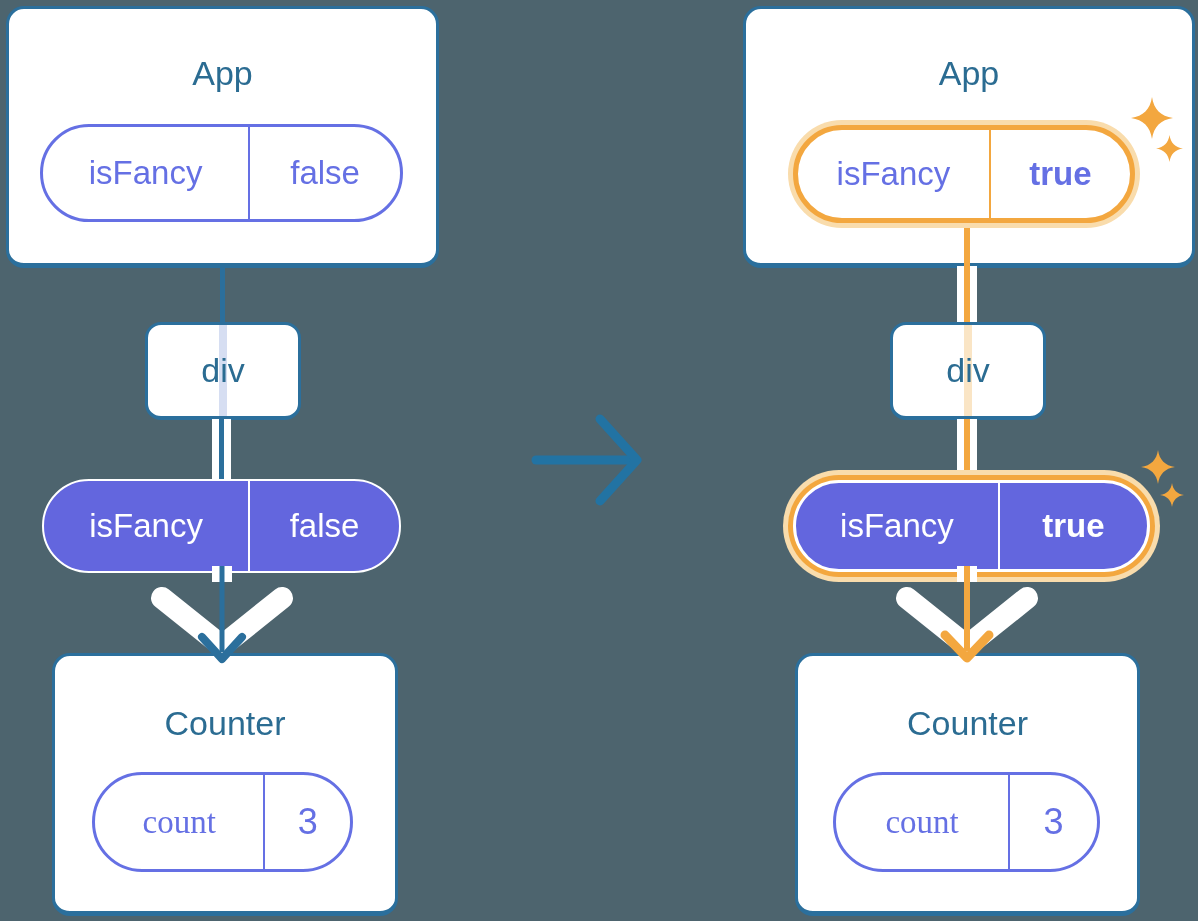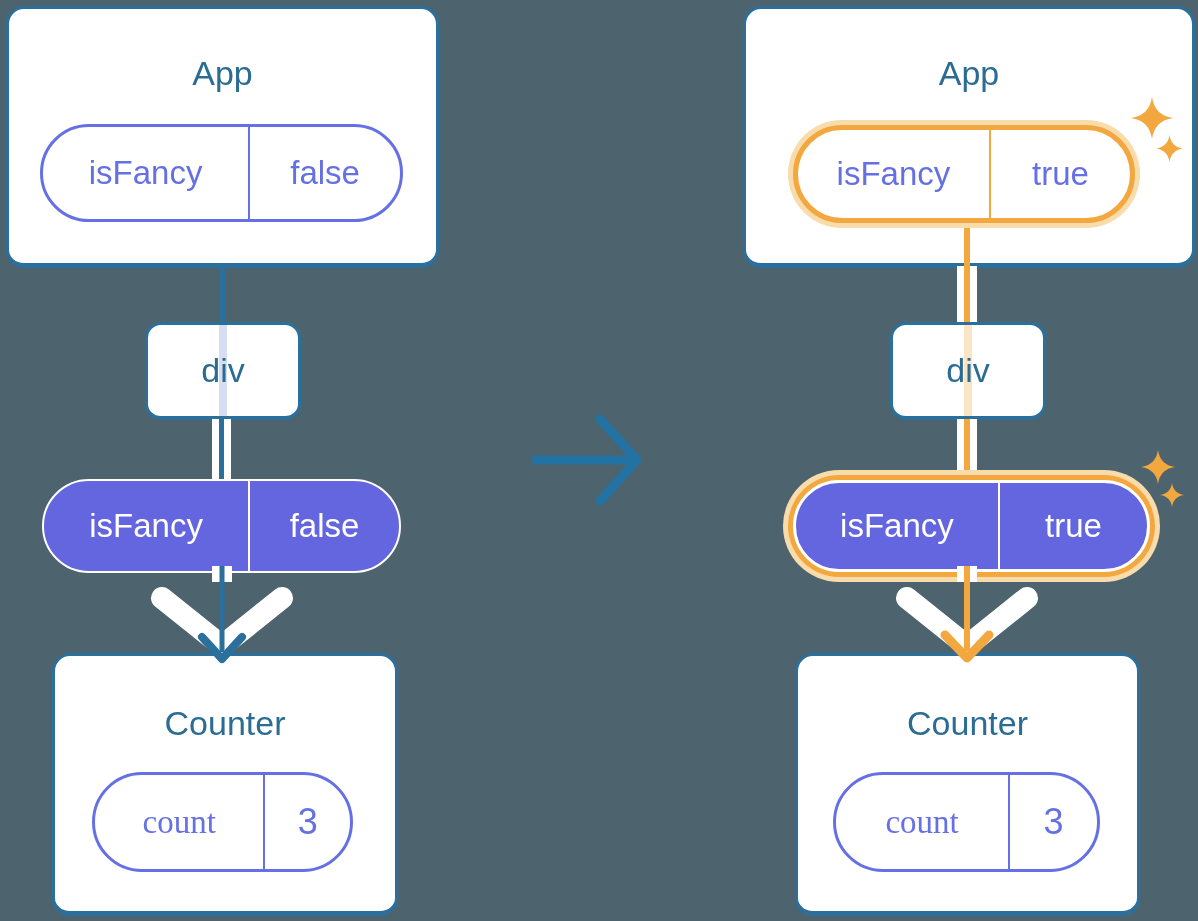--- a/index.html
+++ b/index.html
@@ -30,21 +30,21 @@
 
   
   .pill {
     position:absolute; display:flex; align-items:stretch;
     border-radius:999px; box-sizing:border-box; font-size:33px; overflow:hidden;
   }
   .pill .cell { display:flex; align-items:center; justify-content:center; }
   .pill .cell-l { flex:0 0 57.5%; }
   .pill .cell-r { flex:1 1 auto; }
   .pill.count .cell-l { flex:0 0 66%;font-family:Liberation Serif, serif; }
-  .bold { font-weight:400; }
+  .bold { font-weight:700; }
 
   .pill-outline { border:3px solid #6570E4; color:#6570E4; background:#ffffff; }
   .pill-outline .cell-l { border-right:2px solid #6570E4; }
 
   .pill-solid { background:#6366DE; border:2px solid #ffffff; color:#ffffff; }
   .pill-solid .cell-l { border-right:2px solid #ffffff; }
 
   .pill-hl-outline {
     border:5px solid #F3A73F; background:#ffffff; color:#6570E4;
     box-shadow:0 0 0 5px #F9DCAC;

